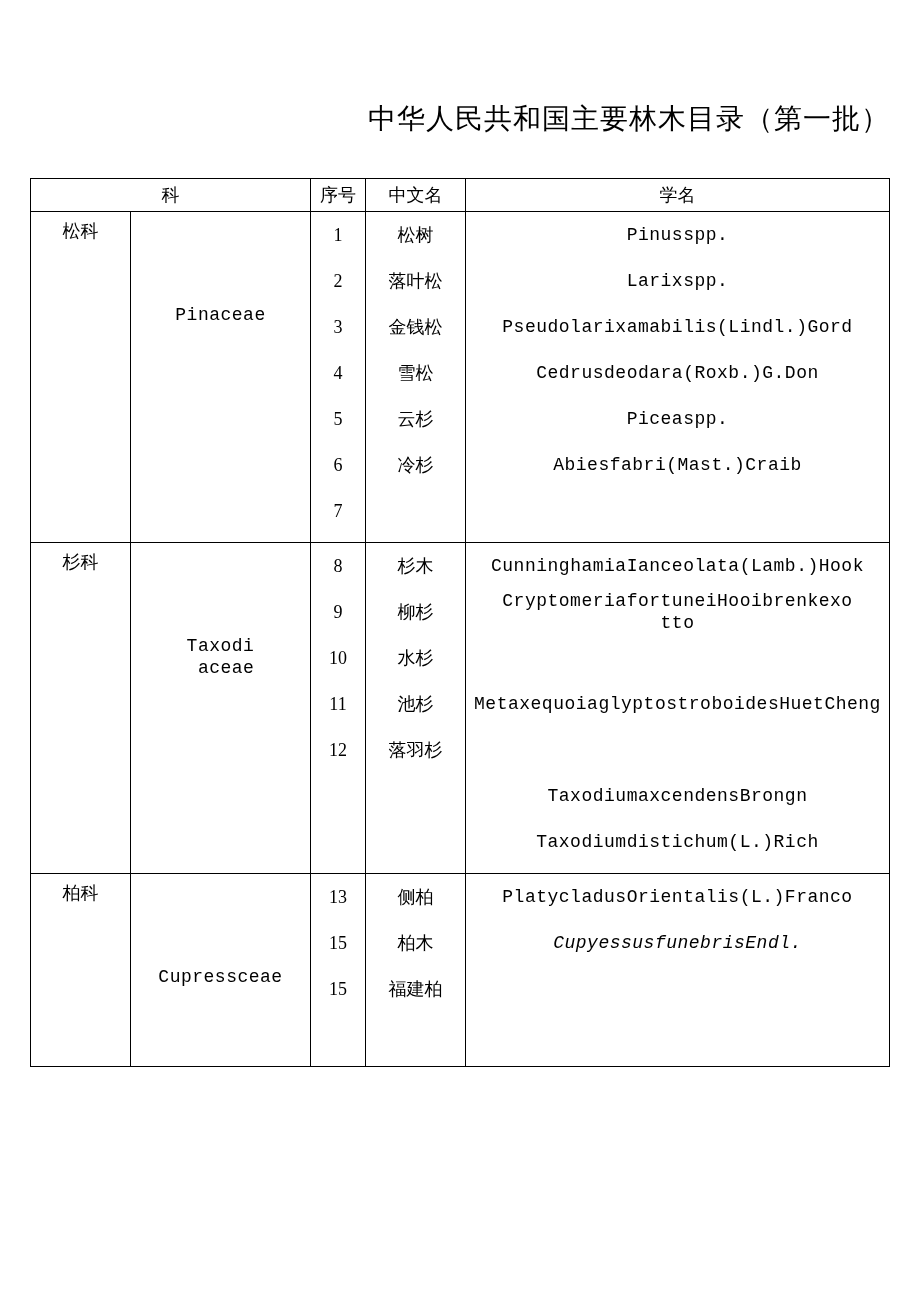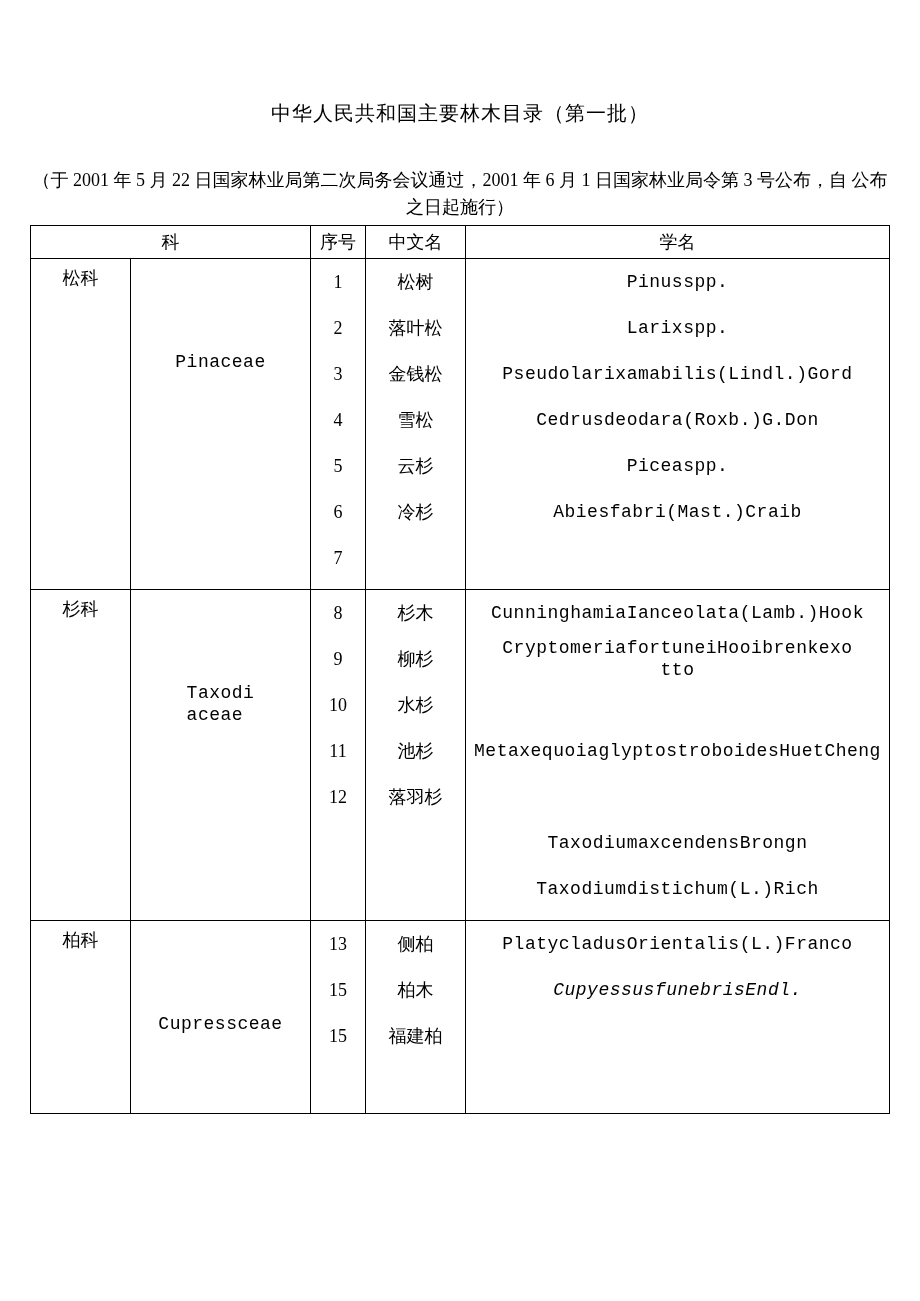--- a/index.html
+++ b/index.html
@@ -9,22 +9,22 @@
     font-family: "SimSun", "宋体", serif;
     color: #000;
     font-size: 18px;
   }
   .page {
     width: 920px;
     padding: 100px 30px 50px 30px;
     box-sizing: border-box;
   }
   .title {
-    text-align: center;
-    font-size: 20px;
+    text-align: right;
+    font-size: 28px;
     margin-bottom: 40px;
     letter-spacing: 1px;
   }
   .note {
     text-align: center;
     font-size: 18px;
     line-height: 1.5;
     margin-bottom: 4px;
   }
   table {
@@ -64,37 +64,35 @@
     white-space: pre-line;
   }
   .fam-cn {
     padding-top: 6px;
     text-align: center;
   }
   .fam-la {
     display: flex;
     align-items: center;
     justify-content: center;
-    text-align: left;
+    text-align: right;
     line-height: 1.2;
     white-space: pre-line;
   }
   .latin {
     font-family: "Courier New", Courier, monospace;
     letter-spacing: 0.5px;
   }
 </style>
 </head>
 <body>
 
 <div class="page">
 
   <div class="title">中华人民共和国主要林木目录（第一批）</div>
-  <div class="note">（于 2001 年 5 月 22 日国家林业局第二次局务会议通过，2001 年 6 月 1 日国家林业局令第 3 号公布，自
-公布之日起施行）</div>
 
   <table>
     <colgroup>
       <col class="c-family-cn">
         <col class="c-family-la">
         <col class="c-seq">
         <col class="c-cn">
         <col class="c-la">
     </colgroup>
     <thead>

